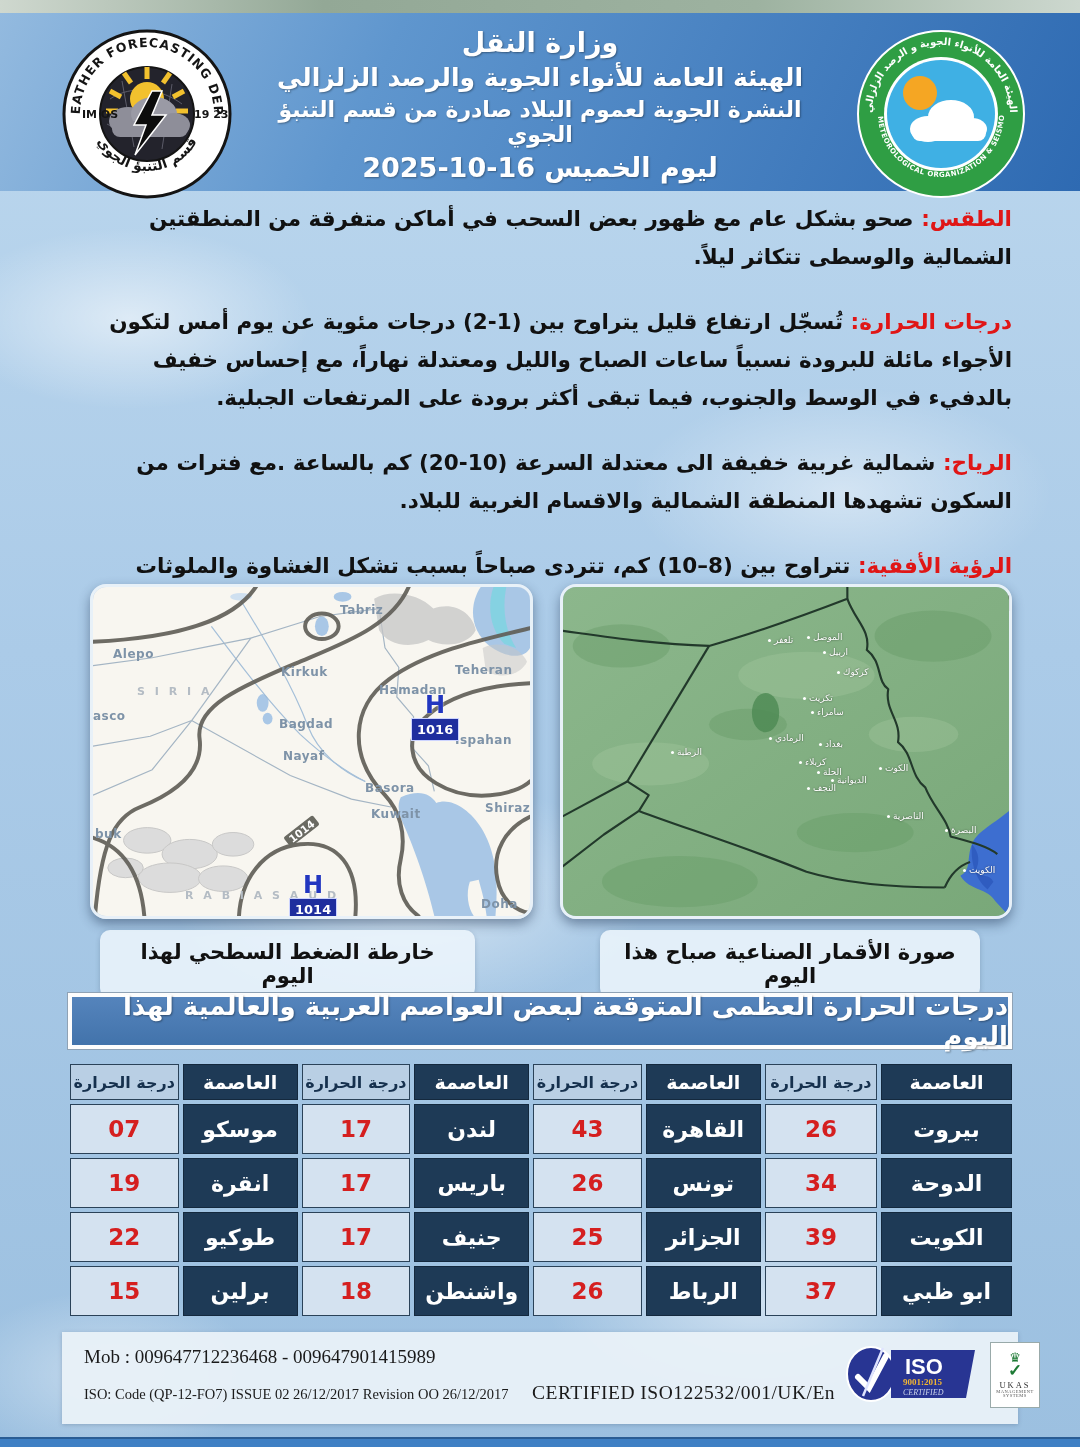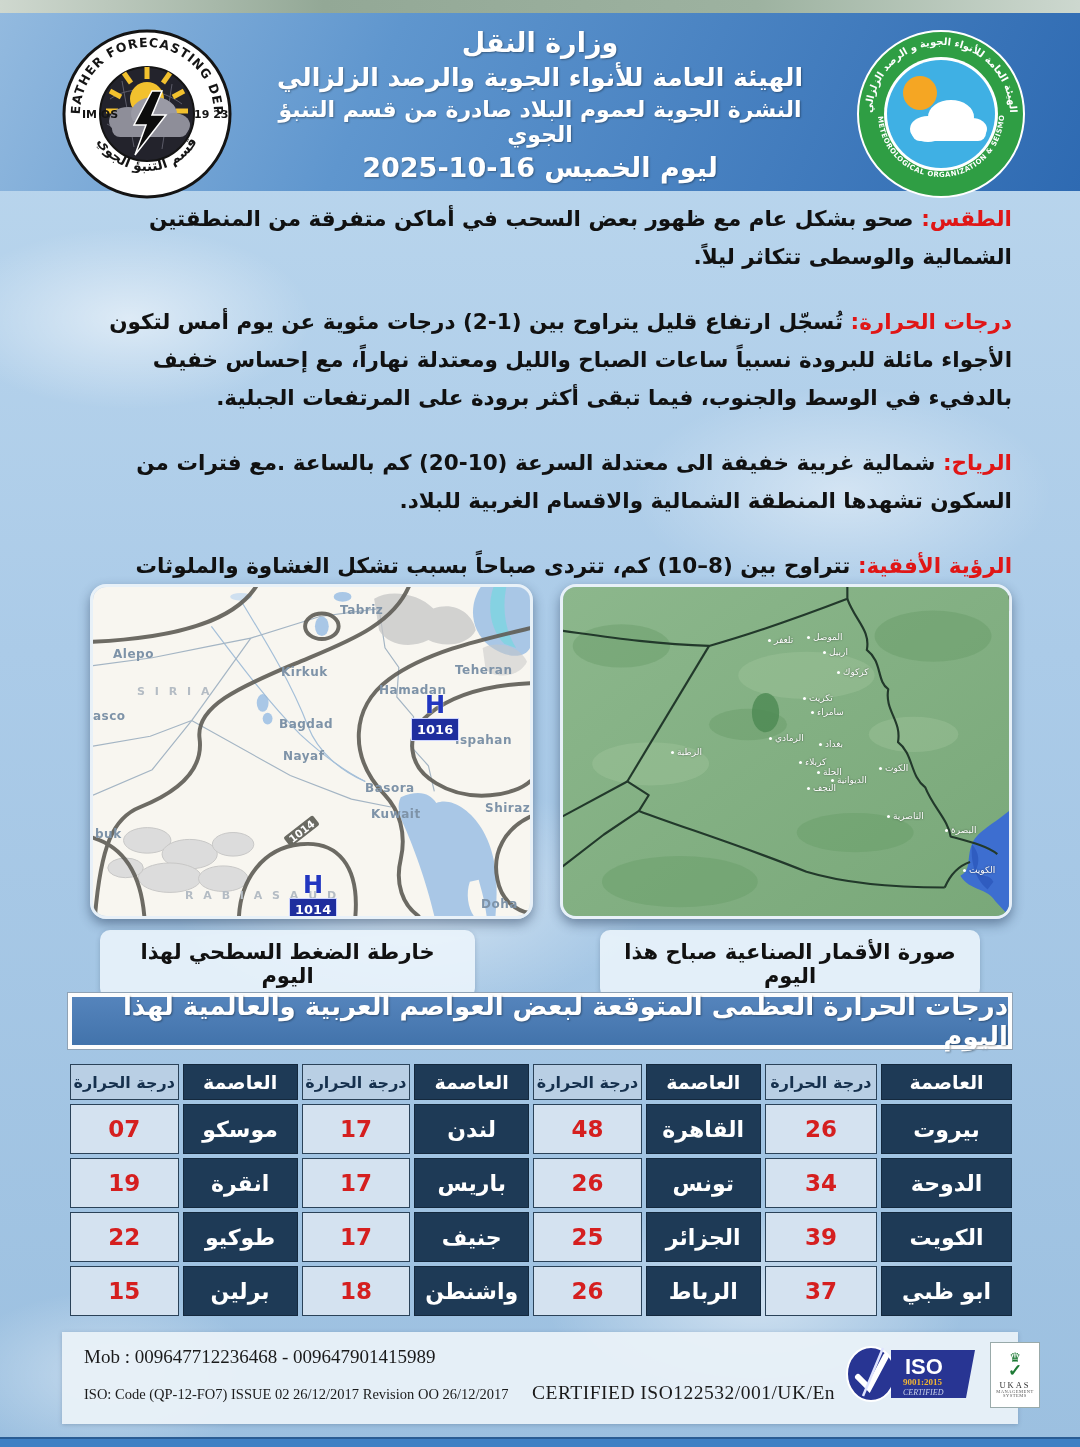--- a/index.html
+++ b/index.html
@@ -360,21 +360,21 @@
         <th class="tmp-h w-tmp">درجة الحرارة</th>
         <th class="cap-h w-cap">العاصمة</th>
         <th class="tmp-h w-tmp">درجة الحرارة</th>
       </tr>
     </thead>
     <tbody>
       <tr>
         <td class="cap-c">بيروت</td>
         <td class="tmp-c">26</td>
         <td class="cap-c">القاهرة</td>
-        <td class="tmp-c">48</td>
+        <td class="tmp-c">43</td>
         <td class="cap-c">لندن</td>
         <td class="tmp-c">17</td>
         <td class="cap-c">موسكو</td>
         <td class="tmp-c">07</td>
       </tr>
       <tr>
         <td class="cap-c">الدوحة</td>
         <td class="tmp-c">34</td>
         <td class="cap-c">تونس</td>
         <td class="tmp-c">26</td>

